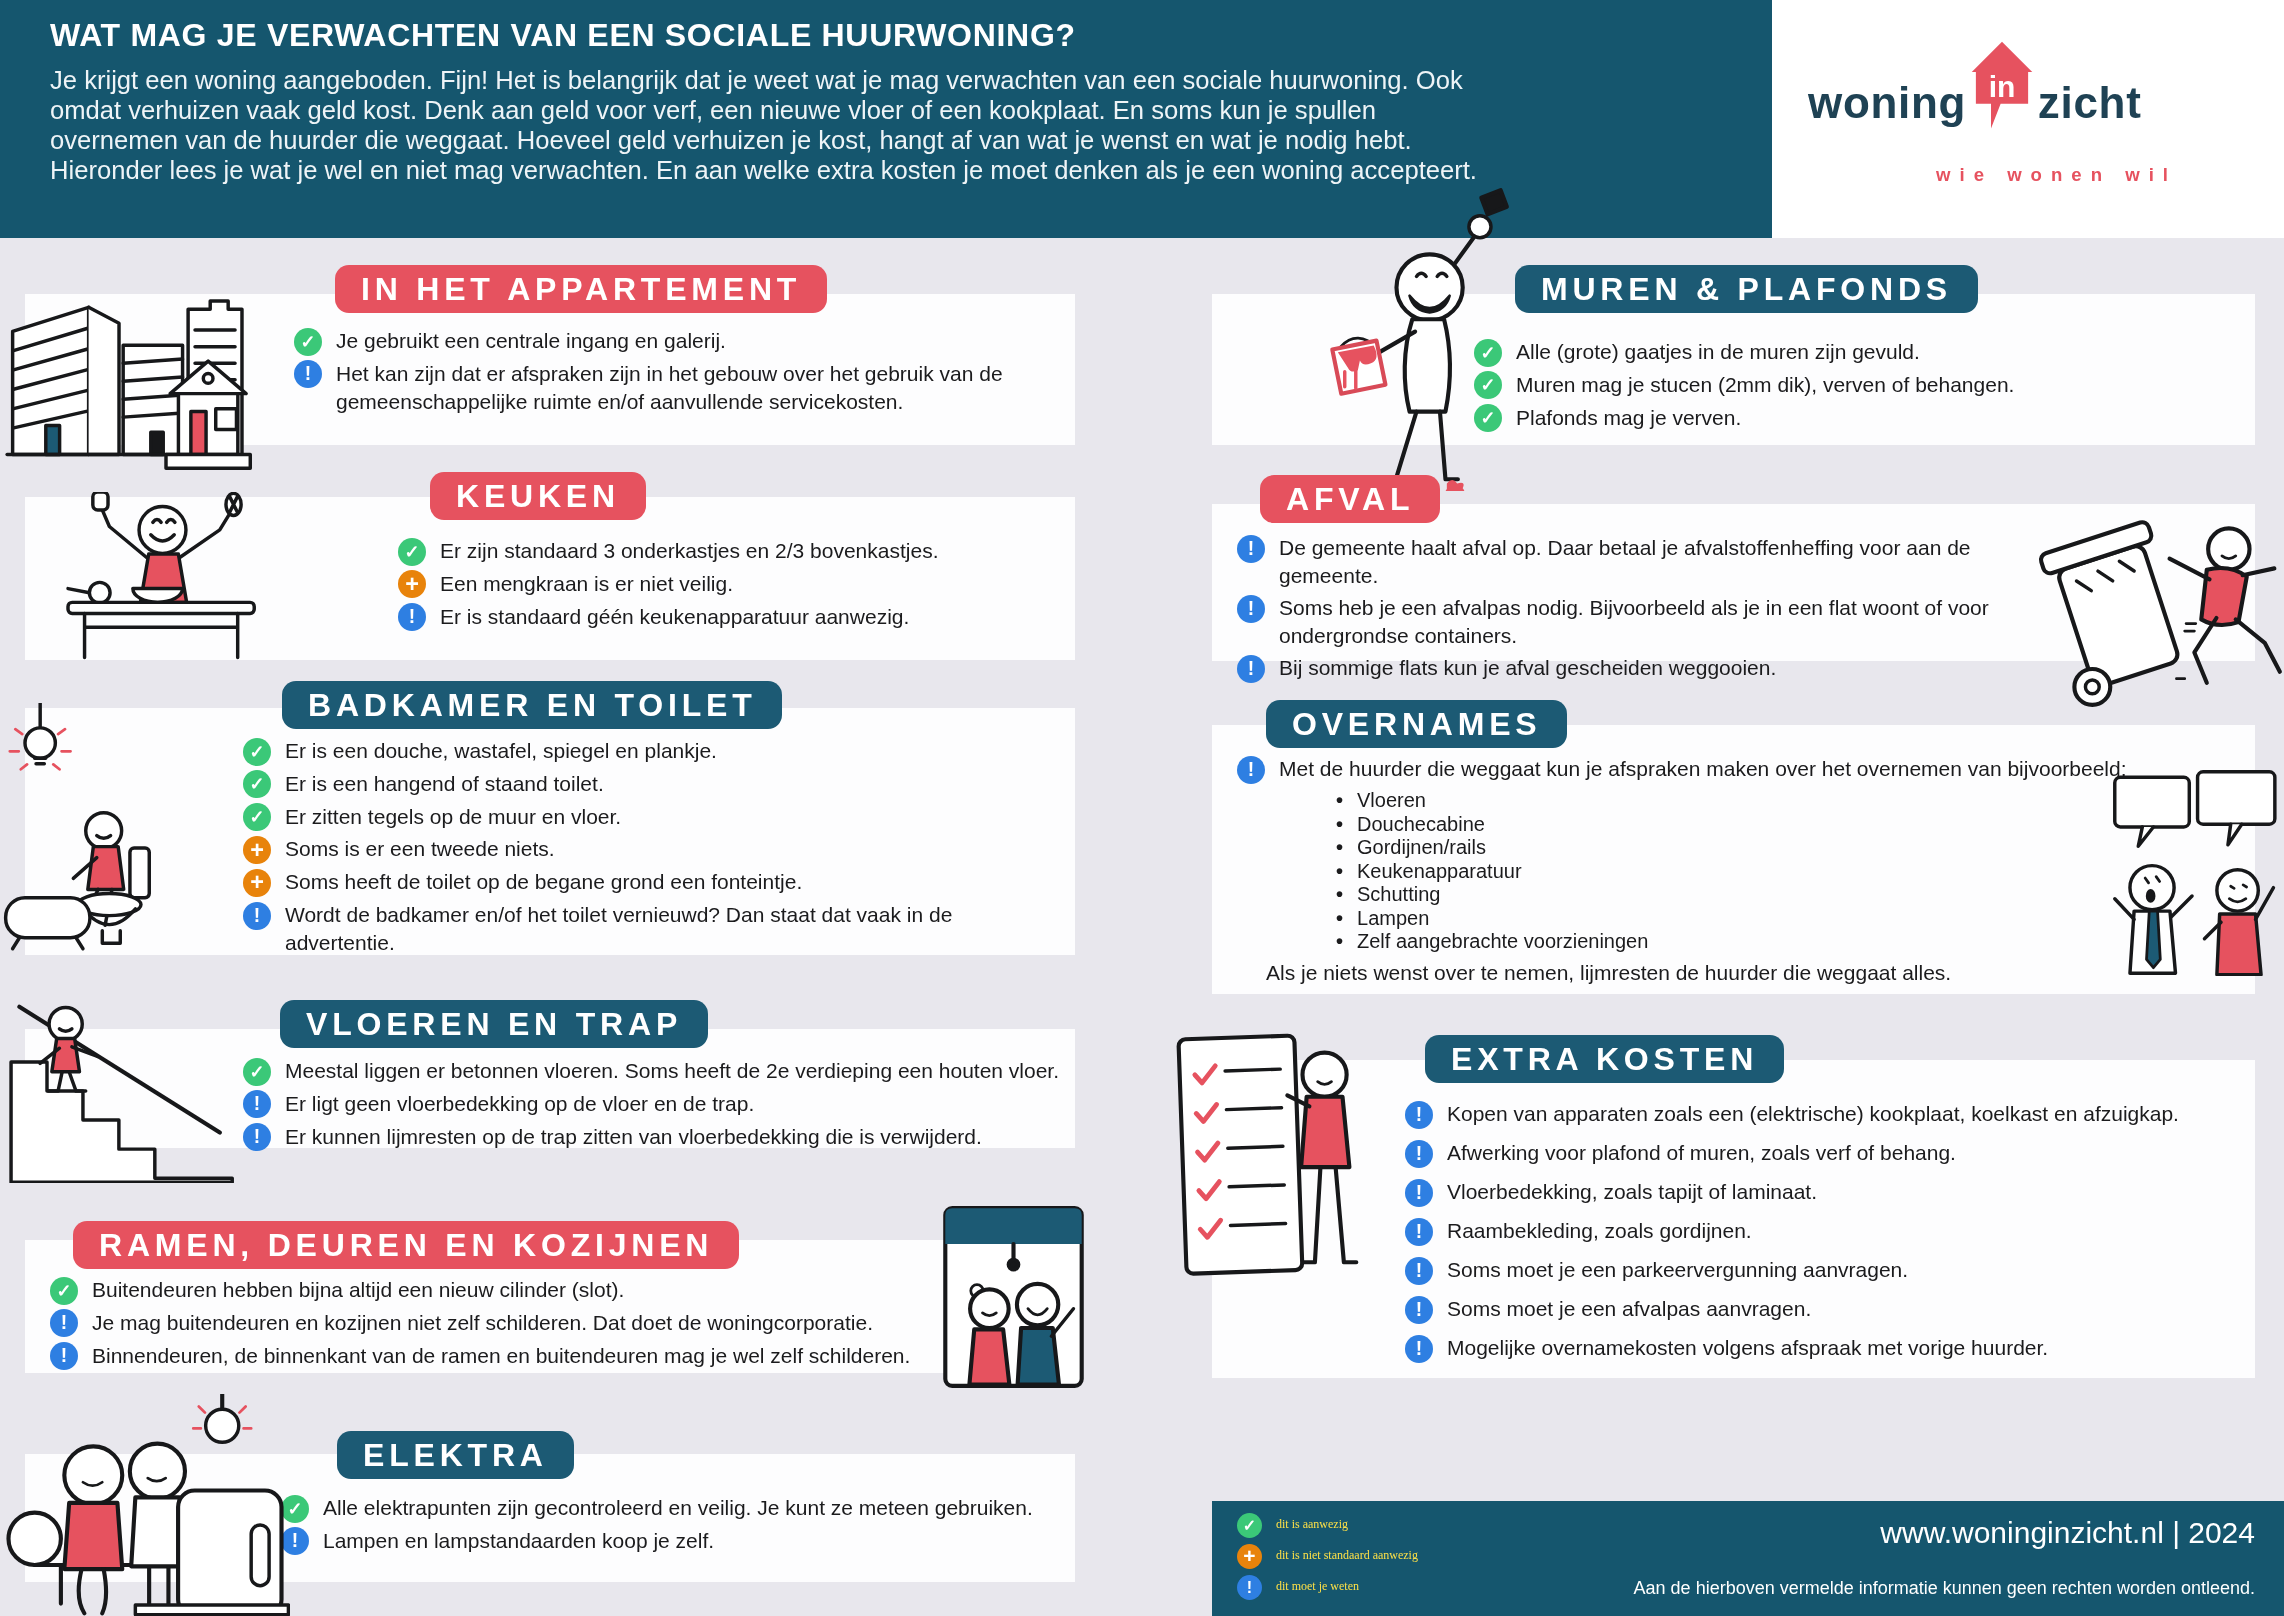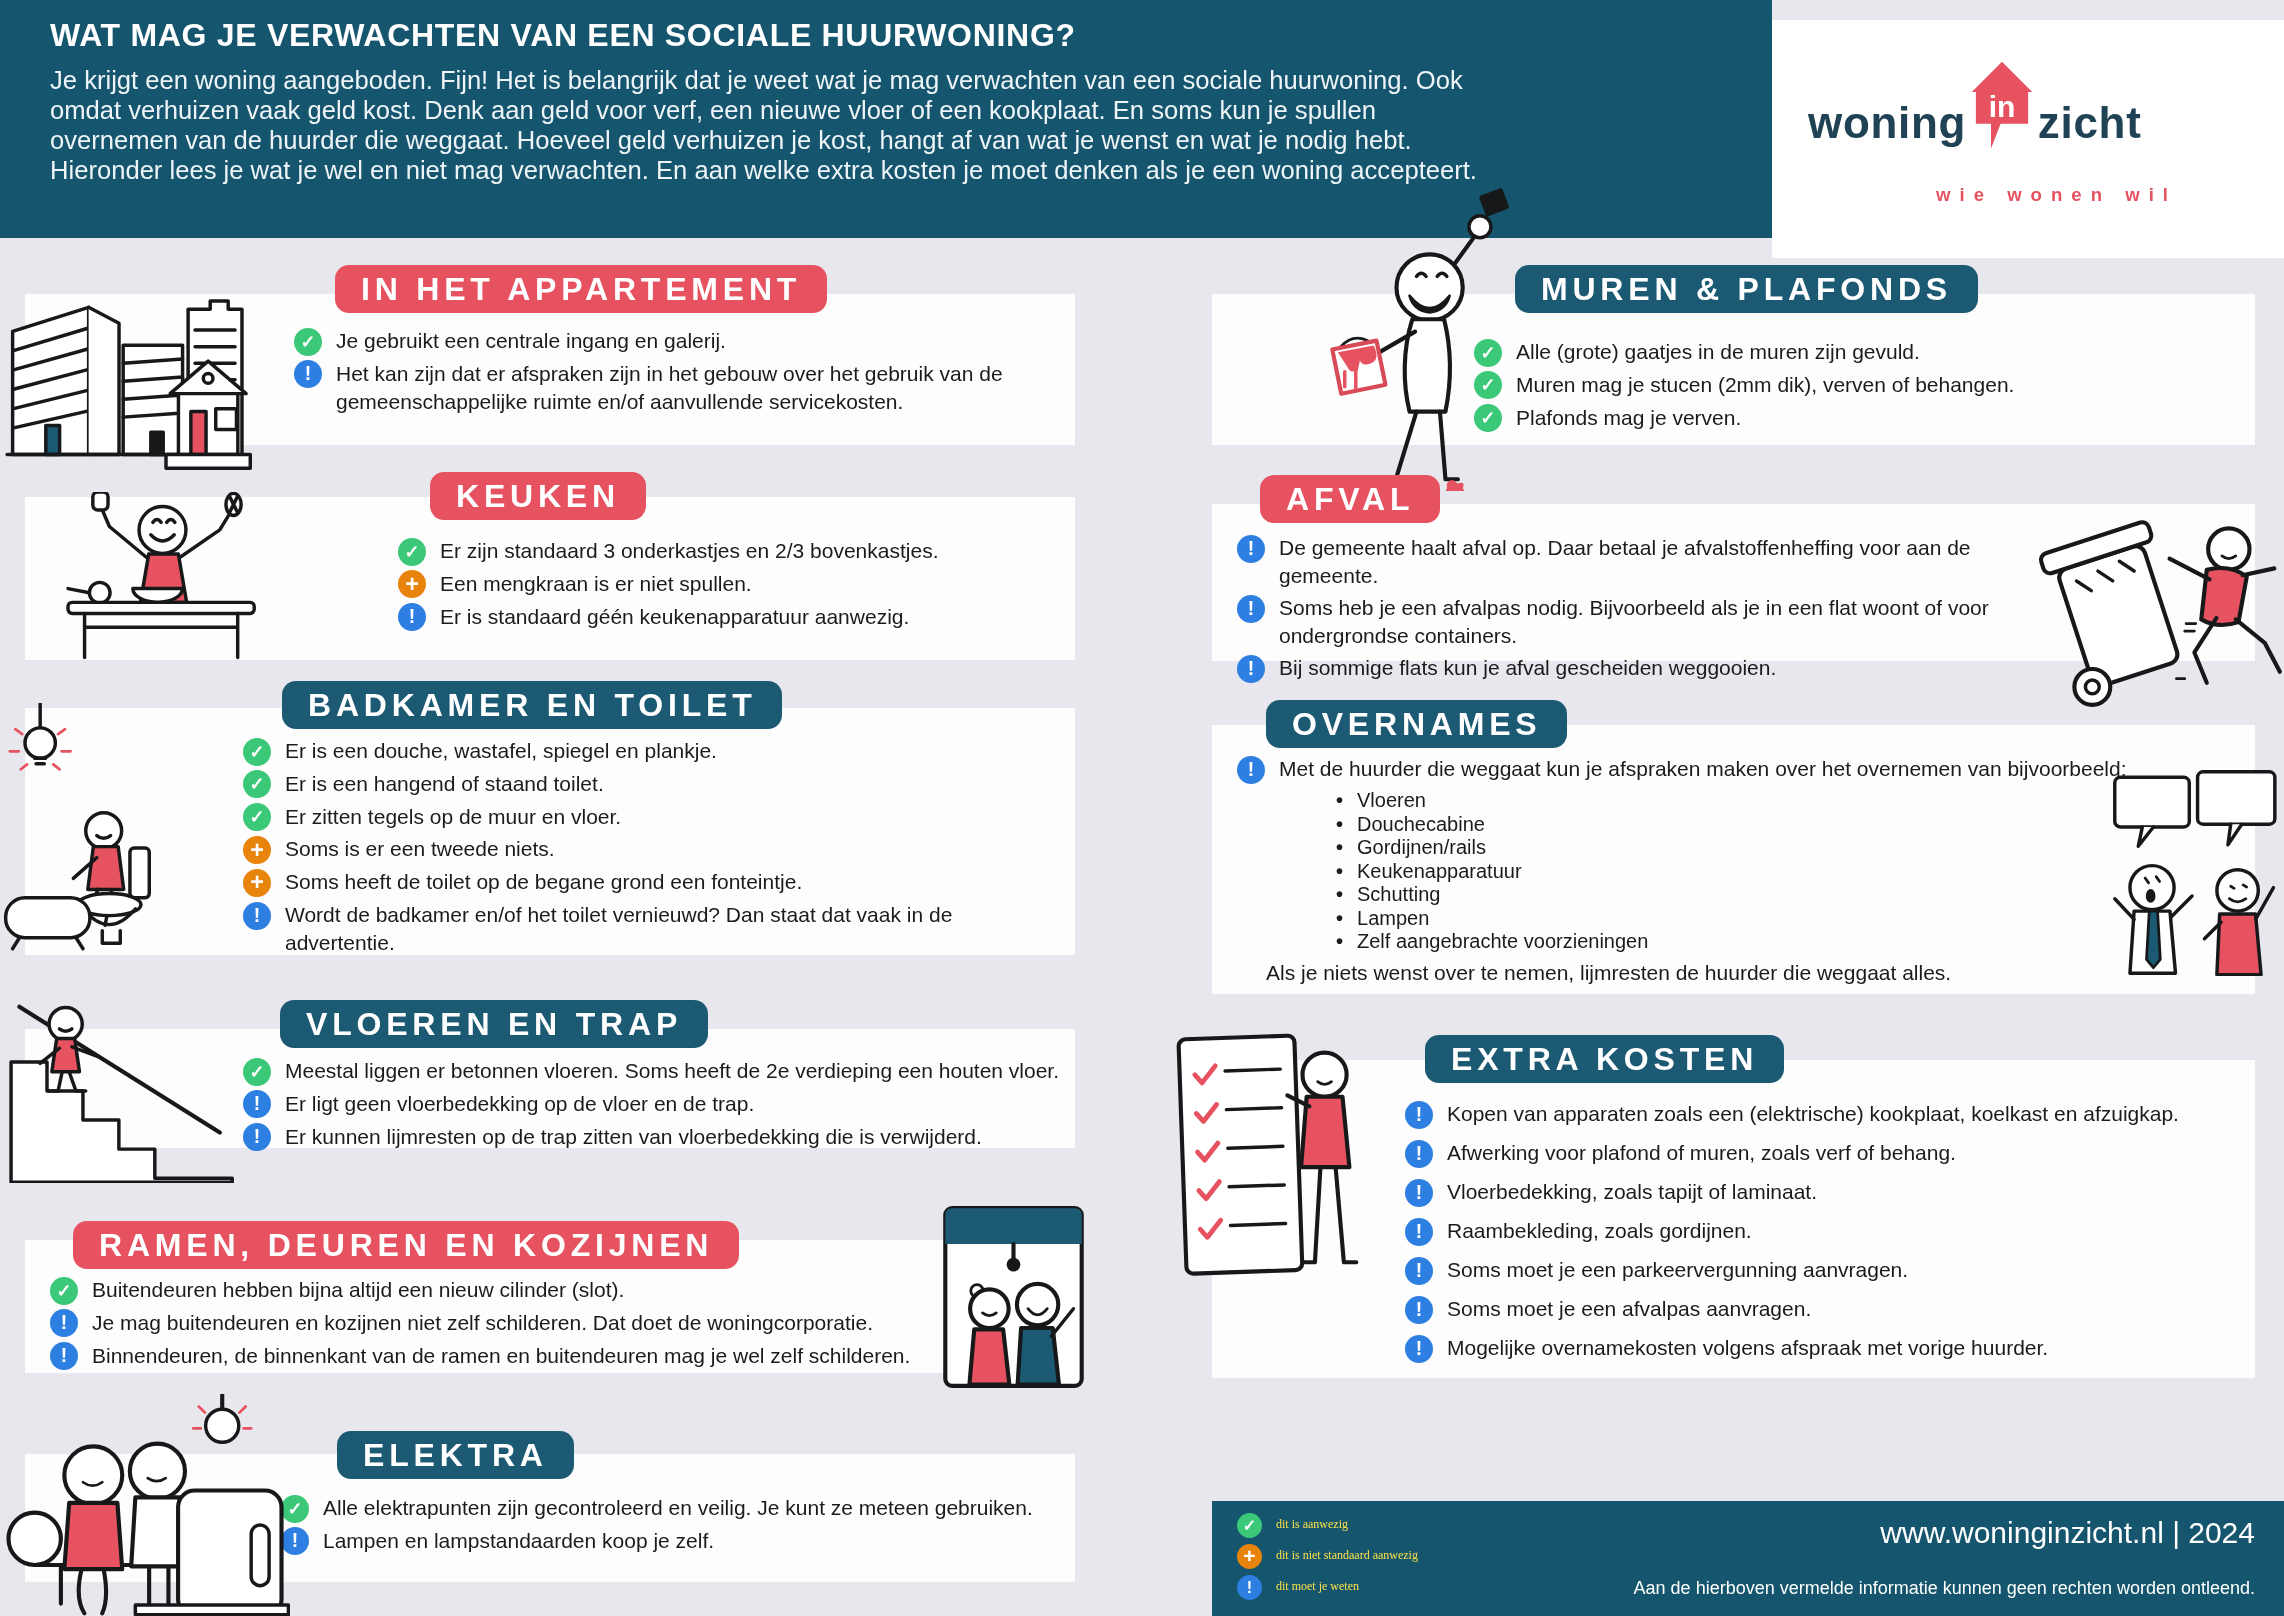--- a/index.html
+++ b/index.html
@@ -4,21 +4,21 @@
 <title>Wat mag je verwachten van een sociale huurwoning?</title>
 <style>
   html,body{margin:0;padding:0;}
   body{background:#e8e7ed;font-family:"Liberation Sans",sans-serif;}
   .canvas{position:relative;width:2284px;height:1616px;overflow:hidden;background:#e8e7ed;}
 
   
   .header{position:absolute;left:0;top:0;width:1772px;height:238px;background:#15566e;z-index:0;}
   .header-title{position:absolute;left:50px;top:16.6px;color:#ffffff;font-size:32px;font-weight:700;letter-spacing:0.7px;}
   .intro{position:absolute;left:50px;top:65px;color:#eef4f7;font-size:25.6px;line-height:30px;font-weight:400;}
-  .logo-panel{position:absolute;left:1772px;top:0;width:512px;height:238px;background:#ffffff;z-index:0;margin-top:20px;}
+  .logo-panel{position:absolute;left:1772px;top:0;width:512px;height:238px;background:#ffffff;z-index:0;}
   .logo-row{position:absolute;left:36px;top:61px;display:flex;align-items:center;}
   .logo-word{color:#1f4254;font-size:44px;font-weight:700;letter-spacing:0.7px;}
   .logo-house{position:relative;width:66px;height:104px;margin:0 2.8px;margin-top:-21px;}
   .logo-house span{position:absolute;left:50%;top:30px;transform:translateX(-50%);color:#ffffff;font-size:30px;font-weight:700;}
   .logo-tagline{position:absolute;left:164px;top:164px;color:#e6525f;font-size:18.6px;font-weight:700;letter-spacing:9px;white-space:nowrap;}
 
   
   .card{position:absolute;background:#fdfdfe;z-index:1;}
   .badge{position:absolute;display:inline-flex;align-items:center;height:48px;padding:0 26px;border-radius:14px;color:#ffffff;
          font-size:32px;font-weight:700;letter-spacing:4.8px;z-index:6;white-space:nowrap;}
@@ -94,21 +94,21 @@
   <div class="badge red" style="left:335px;top:265px;">IN HET APPARTEMENT</div>
 
   <div class="card" style="left:25px;top:497px;width:1050px;height:163px;">
     <div class="items" style="margin:40px 0 0 373px;">
         <div class="item">
           <span class="dot check">✓</span>
           <span class="item-text">Er zijn standaard 3 onderkastjes en 2/3 bovenkastjes.</span>
         </div>
         <div class="item">
           <span class="dot plus">+</span>
-          <span class="item-text">Een mengkraan is er niet spullen.</span>
+          <span class="item-text">Een mengkraan is er niet veilig.</span>
         </div>
         <div class="item">
           <span class="dot info">!</span>
           <span class="item-text">Er is standaard géén keukenapparatuur aanwezig.</span>
         </div>
       </div>
   </div>
   <div class="badge red" style="left:430px;top:472px;">KEUKEN</div>
 
   <div class="card" style="left:25px;top:708px;width:1050px;height:247px;">

